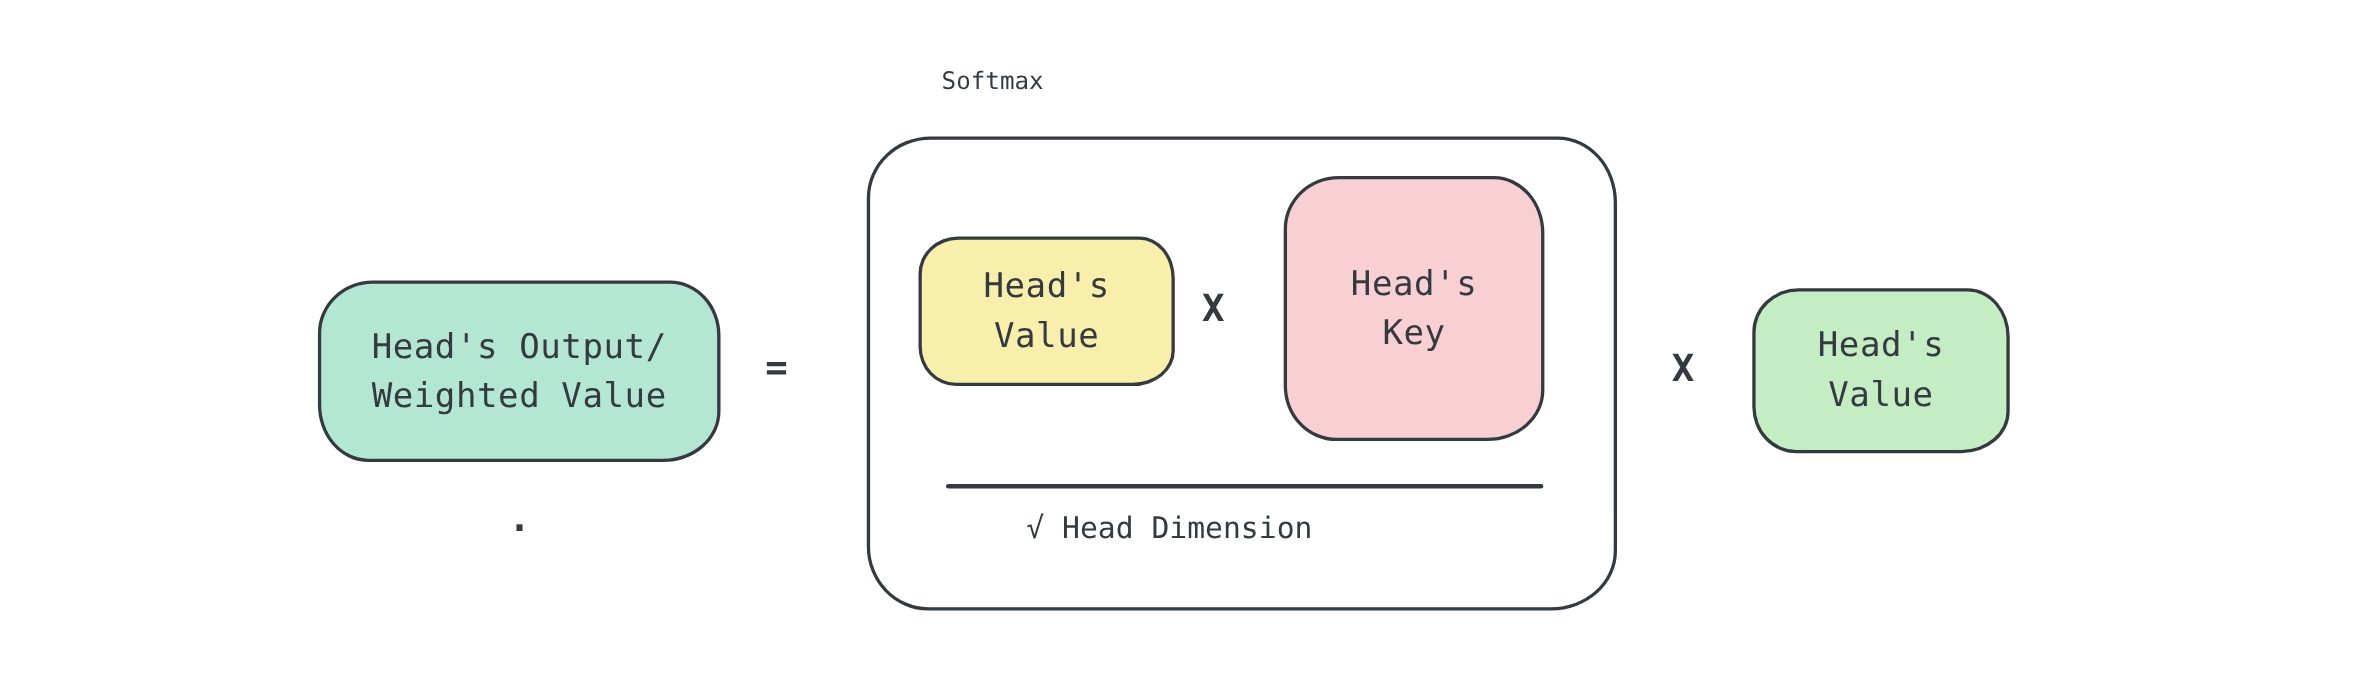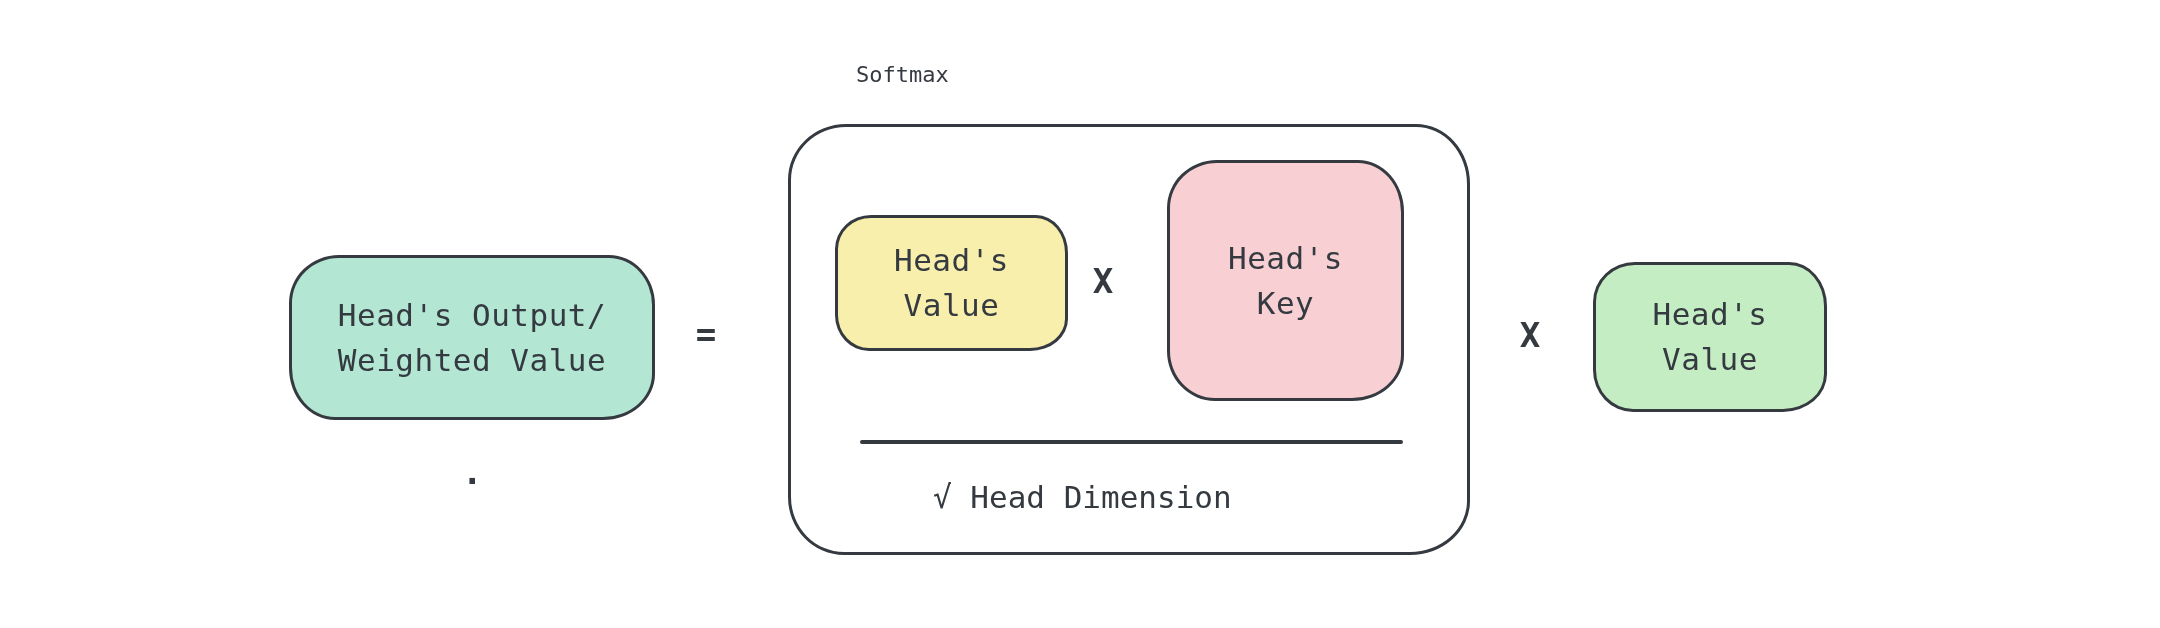--- a/index.html
+++ b/index.html
@@ -68,22 +68,22 @@
     white-space: nowrap;
   }
   .fraction-bar {
     position: absolute;
     left: 69px; top: 313px; width: 543px; height: 4px;
     background: #343a40;
     border-radius: 2px;
   }
   .denominator-label {
     position: absolute;
-    left: 142px; top: 348px; width: 400px;
-    font-size: 31px;
+    left: 142px; top: 332px; width: 400px;
+    font-size: 27px;
     line-height: 44px;
     white-space: nowrap;
   }
 
   .op {
     position: absolute;
     font-size: 34px;
     line-height: 44px;
     font-weight: 600;
     text-align: center;

